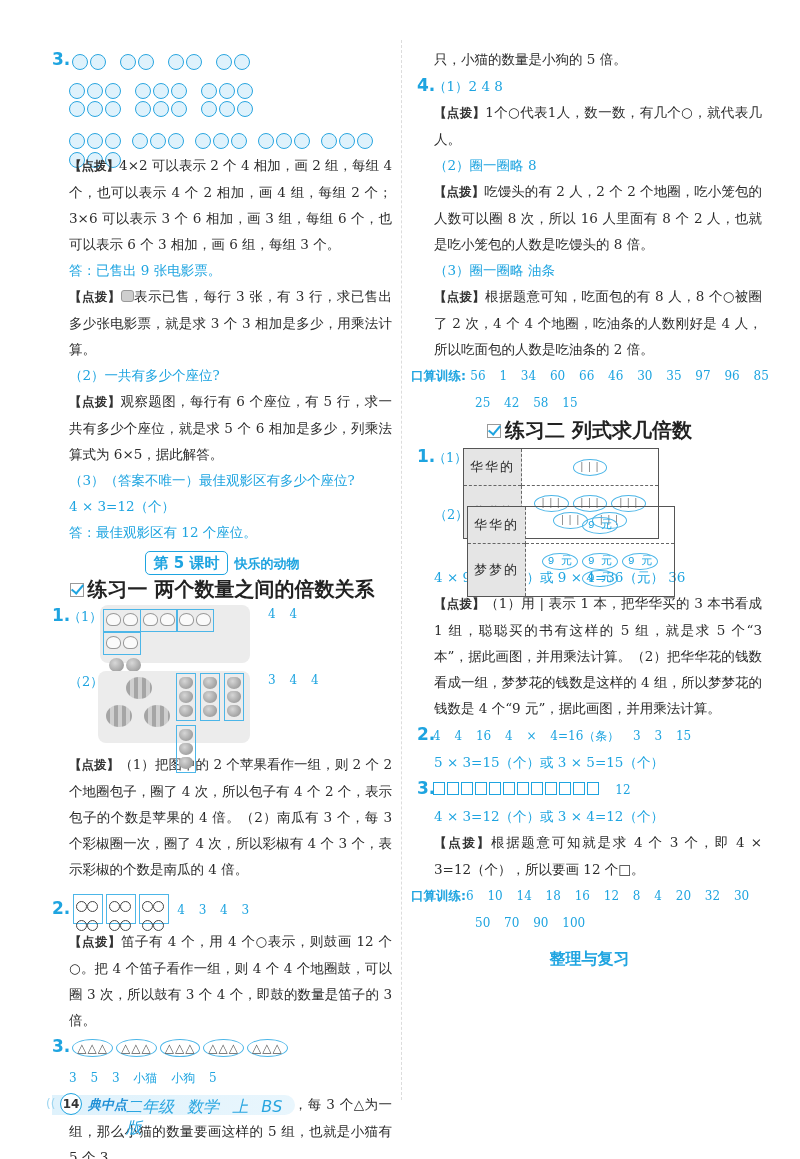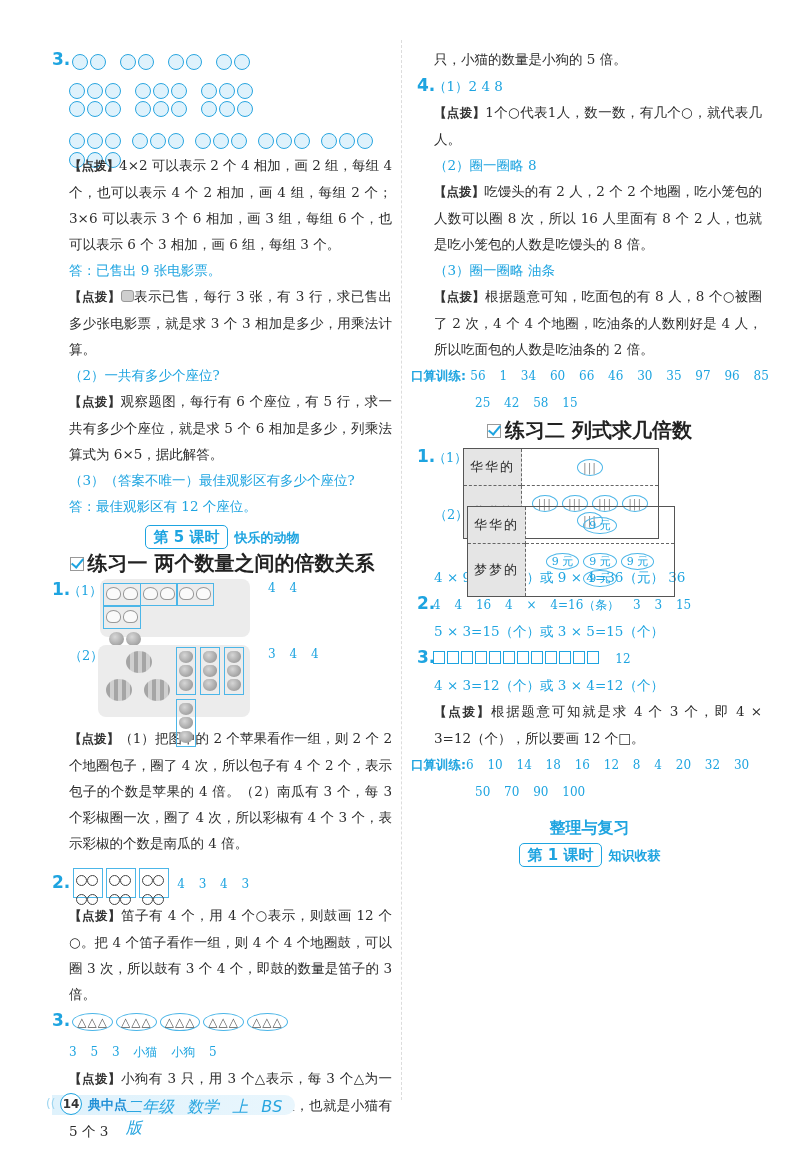--- a/index.html
+++ b/index.html
@@ -30,30 +30,30 @@
   .bun { display: inline-block; width: 15px; height: 13px; border-radius: 50% 50% 40% 40%; border: 1px solid #999; background: #fafafa; margin: 0 1px; }
   .sel { display: inline-block; border: 1.5px solid #4cb6e8; padding: 1px 1px; margin-right: -1.5px; }
   .pumpkin { position: absolute; width: 26px; height: 22px; border-radius: 50%; background: repeating-linear-gradient(90deg, #a5a5a5 0 4px, #cfcfcf 4px 8px); }
   .pepper { display: block; width: 14px; height: 12px; border-radius: 40% 40% 50% 50%; background: radial-gradient(circle at 40% 35%, #d6d6d6, #8a8a8a); margin: 2px auto; }
   .pep-col { display: inline-block; border: 1.5px solid #4cb6e8; width: 20px; margin-right: 4px; padding: 1px 0; }
   .ans { font-family: "DejaVu Serif", serif; color: #1ea4e0; font-size: 12px; word-spacing: 10px; }
   .drum-box { display: inline-block; border: 1.5px solid #4cb6e8; width: 30px; height: 30px; margin-right: 3px; vertical-align: middle; padding: 2px; }
   .drum-box span { display: inline-block; width: 11px; height: 11px; border: 1.5px solid #444; border-radius: 50%; margin: 0 0 0 0; }
   .tri-grp { display: inline-block; border: 1.5px solid #4cb6e8; border-radius: 50%; padding: 0 4px; margin-right: 3px; font-size: 12px; color: #555; line-height: 16px; letter-spacing: 1px; }
   table.bar { border-collapse: collapse; border: 1.5px solid #555; font-size: 13px; display: inline-table; vertical-align: top; }
-  table.bar td { height: 26px; padding: 9px 6px; }
+  table.bar td { height: 26px; padding: 9px 6px; font-family: Liberation Mono, monospace; }
   table.bar td.lab { background: #e5e5e5; border-right: 1px dashed #666; width: 58px; letter-spacing: 2px; }
   table.bar tr + tr td { border-top: 1px dashed #666; }
   .oval { display: inline-block; border: 1.5px solid #4cb6e8; border-radius: 50%; padding: 0 5px; font-size: 11px; line-height: 15px; color: #1ea4e0; margin: 0 2px; }
   .oval.grey { color: #888; letter-spacing: 1px; }
   .sq { display: inline-block; width: 12px; height: 13px; border: 1.3px solid #1ea4e0; margin-right: 2px; vertical-align: -1px; }
   .section-title { text-align: center; color: #1ea4e0; font-family: "DejaVu Sans", sans-serif; font-weight: bold; font-size: 16px; line-height: 30px; }
   .footer { position: absolute; left: 52px; top: 1095px; width: 243px; height: 20px; background: linear-gradient(90deg, #dff2fc, #e9f6fd); border-radius: 0 10px 10px 0; font-family: "DejaVu Sans", sans-serif; }
   .page-no { position: absolute; left: 8px; top: -2px; width: 22px; height: 22px; border-radius: 50%; border: 1.5px solid #1ea4e0; background: #fff; font-size: 12px; font-weight: bold; text-align: center; line-height: 20px; color: #333; }
-  .footer-brand { position: absolute; left: 36px; top: 1px; font-weight: bold; color: #1f8fd6; font-size: 13px; }
+  .footer-brand { position: absolute; left: 36px; top: 1px; font-weight: bold; font-style: italic; color: #1f8fd6; font-size: 13px; }
   .footer-text { position: absolute; left: 74px; top: 2px; color: #2aa6e0; font-size: 16px; font-weight: normal; font-style: italic; word-spacing: 8px; }
   .waves { position: absolute; left: -6px; top: 2px; color: #9fd6f0; font-size: 12px; }
 </style>
 </head>
 <body>
 
 <div class="page">
   <div class="divider"></div>
 
   <div class="col col-left">
@@ -67,20 +67,21 @@
       <div class="circle-row" style="margin-top:14px;" id="q3r3"><span class="grp" style="margin-right:9px;"><span class="circ"></span><span class="circ"></span><span class="circ"></span></span><span class="grp" style="margin-right:9px;"><span class="circ"></span><span class="circ"></span><span class="circ"></span></span><span class="grp" style="margin-right:9px;"><span class="circ"></span><span class="circ"></span><span class="circ"></span></span><span class="grp" style="margin-right:9px;"><span class="circ"></span><span class="circ"></span><span class="circ"></span></span><span class="grp" style="margin-right:9px;"><span class="circ"></span><span class="circ"></span><span class="circ"></span></span><span class="grp" style="margin-right:9px;"><span class="circ"></span><span class="circ"></span><span class="circ"></span></span></div>
       <div class="para"><span class="tip-label">【点拨】</span><span>4×2 可以表示 2 个 4 相加，画 2 组，每组 4 个，也可以表示 4 个 2 相加，画 4 组，每组 2 个；3×6 可以表示 3 个 6 相加，画 3 组，每组 6 个，也可以表示 6 个 3 相加，画 6 组，每组 3 个。</span></div>
     </div>
 
     <div>
       <div class="line blue indent">答：已售出 9 张电影票。</div>
       <div class="para"><span class="tip-label">【点拨】</span><span style="display:inline-block;width:13px;height:12px;background:#cfcfcf;border:1px solid #999;border-radius:3px;vertical-align:-1px;"></span><span>表示已售，每行 3 张，有 3 行，求已售出多少张电影票，就是求 3 个 3 相加是多少，用乘法计算。</span></div>
       <div class="line blue indent">（2）一共有多少个座位?</div>
       <div class="para"><span class="tip-label">【点拨】</span><span>观察题图，每行有 6 个座位，有 5 行，求一共有多少个座位，就是求 5 个 6 相加是多少，列乘法算式为 6×5，据此解答。</span></div>
       <div class="line blue indent">（3）（答案不唯一）最佳观影区有多少个座位?</div>
+      <div class="line blue indent">4 × 3=12（个）</div>
       <div class="line blue indent">答：最佳观影区有 12 个座位。</div>
     </div>
 
     <div class="lesson-head">
       <span class="lesson-badge">第 5 课时</span><span class="lesson-title">快乐的动物</span>
     </div>
     <div class="ex-head">
       <span class="check"></span><span>练习一  两个数量之间的倍数关系</span>
     </div>
 
@@ -175,42 +176,40 @@
                 <td style="text-align:center;"><span class="oval">9 元</span></td>
               </tr>
               <tr>
                 <td class="lab">梦梦的</td>
                 <td style="text-align:center;"><span class="oval">9 元</span><span class="oval">9 元</span><span class="oval">9 元</span><span class="oval">9 元</span></td>
               </tr>
             </tbody>
           </table>
       </div>
       <div class="line indent blue">4 × 9=36（元）或 9 × 4=36（元）    36</div>
+      <div class="para"><span class="tip-label">【点拨】</span><span>（1）用 | 表示 1 本，把华华买的 3 本书看成 1 组，聪聪买的书有这样的 5 组，就是求 5 个“3 本”，据此画图，并用乘法计算。（2）把华华花的钱数看成一组，梦梦花的钱数是这样的 4 组，所以梦梦花的钱数是 4 个“9 元”，据此画图，并用乘法计算。</span></div>
     </div>
 
     <div>
       <div class="line blue"><span class="num">2.</span><span class="ans">4   4   16   4 × 4=16（条）   3   3   15</span></div>
       <div class="line indent blue">5 × 3=15（个）或 3 × 5=15（个）</div>
     </div>
 
     <div>
       <div class="line blue"><span class="num">3.</span><span id="squares"><span class="sq"></span><span class="sq"></span><span class="sq"></span><span class="sq"></span><span class="sq"></span><span class="sq"></span><span class="sq"></span><span class="sq"></span><span class="sq"></span><span class="sq"></span><span class="sq"></span><span class="sq"></span></span> <span class="ans" style="margin-left:10px;">12</span></div>
       <div class="line indent blue">4 × 3=12（个）或 3 × 4=12（个）</div>
       <div class="para"><span class="tip-label">【点拨】</span><span>根据题意可知就是求 4 个 3 个，即 4 × 3=12（个），所以要画 12 个□。</span></div>
     </div>
 
     <div style="margin-left:-6px;">
       <div class="line blue"><span style="font-family:'DejaVu Sans',sans-serif;font-weight:bold;font-size:12.5px;">口算训练:</span><span class="ans">6   10   14   18   16   12   8   4   20   32   30</span></div>
       <div class="line" style="padding-left:64px;"><span class="ans">50   70   90   100</span></div>
     </div>
 
     <div class="section-title" style="margin-top:8px;">整理与复习</div>
-    <div class="lesson-head" style="margin-top:0;">
-      <span class="lesson-badge">第 1 课时</span><span class="lesson-title">知识收获</span>
-    </div>
 
   </div>
 
   <div class="footer">
     <span class="waves">((</span>
     <span class="page-no">14</span>
     <span class="footer-brand">典中点</span>
     <span class="footer-text">二年级 数学 上 BS 版</span>
   </div>
 </div>

